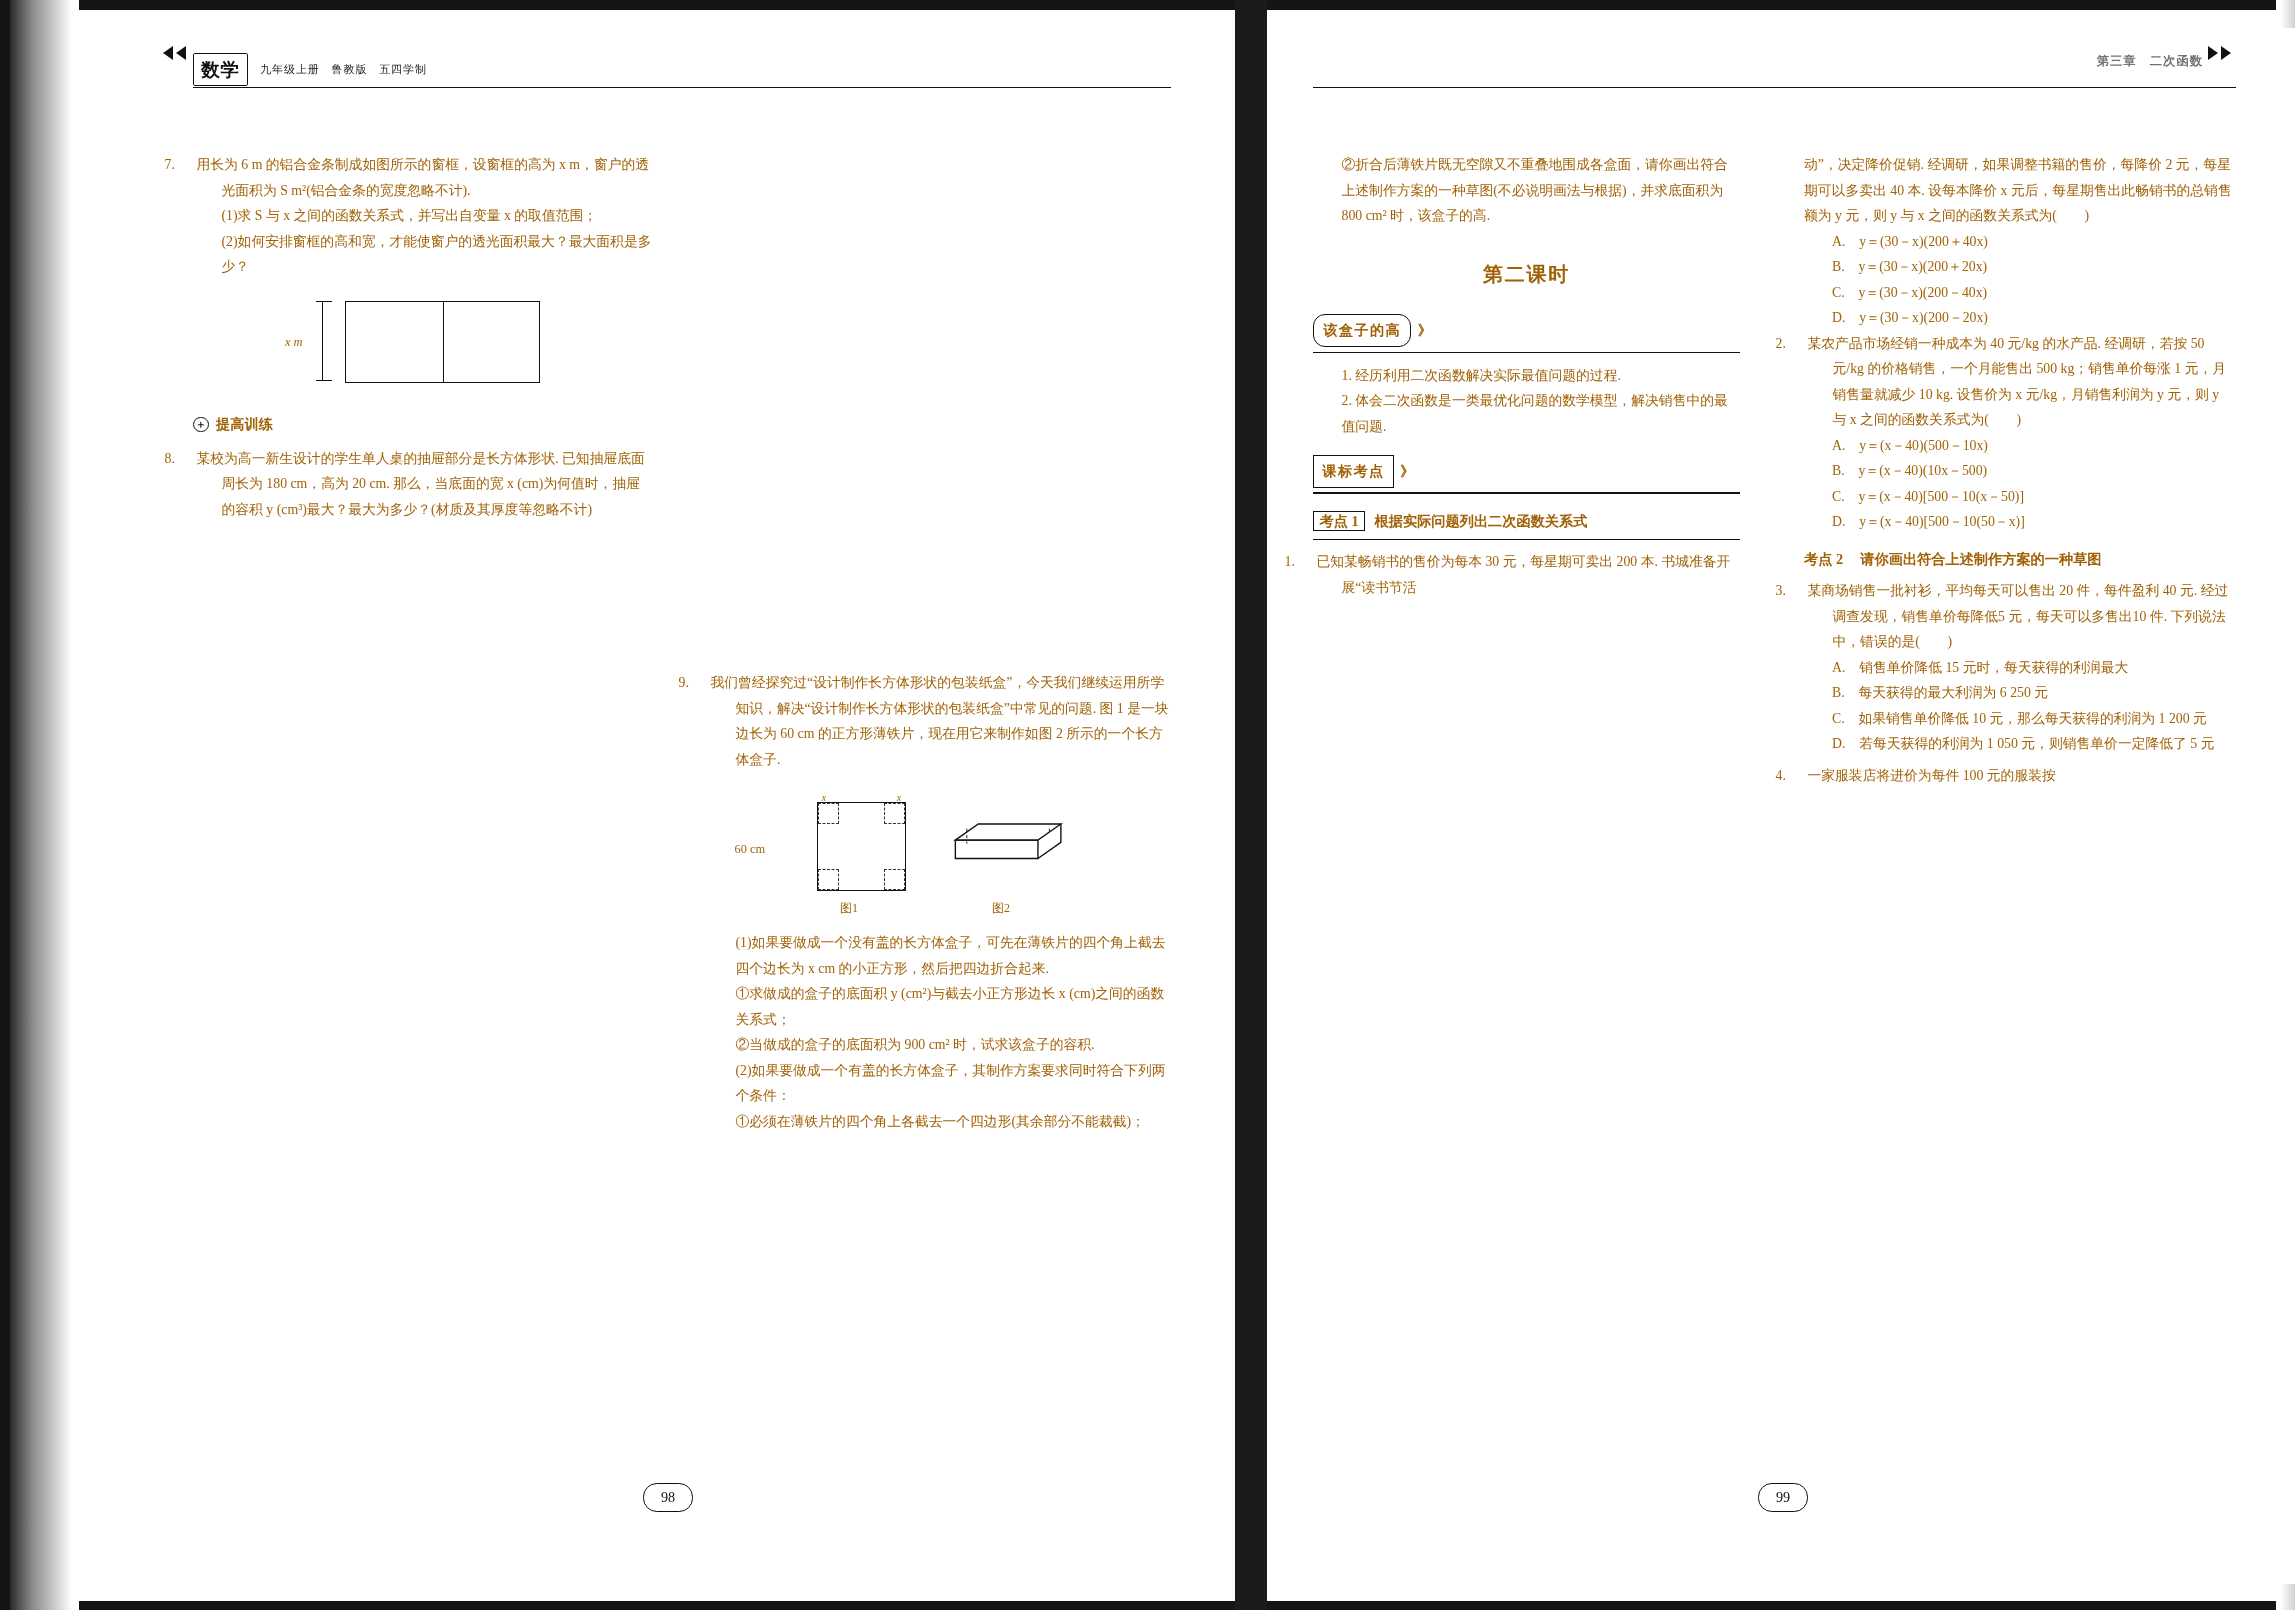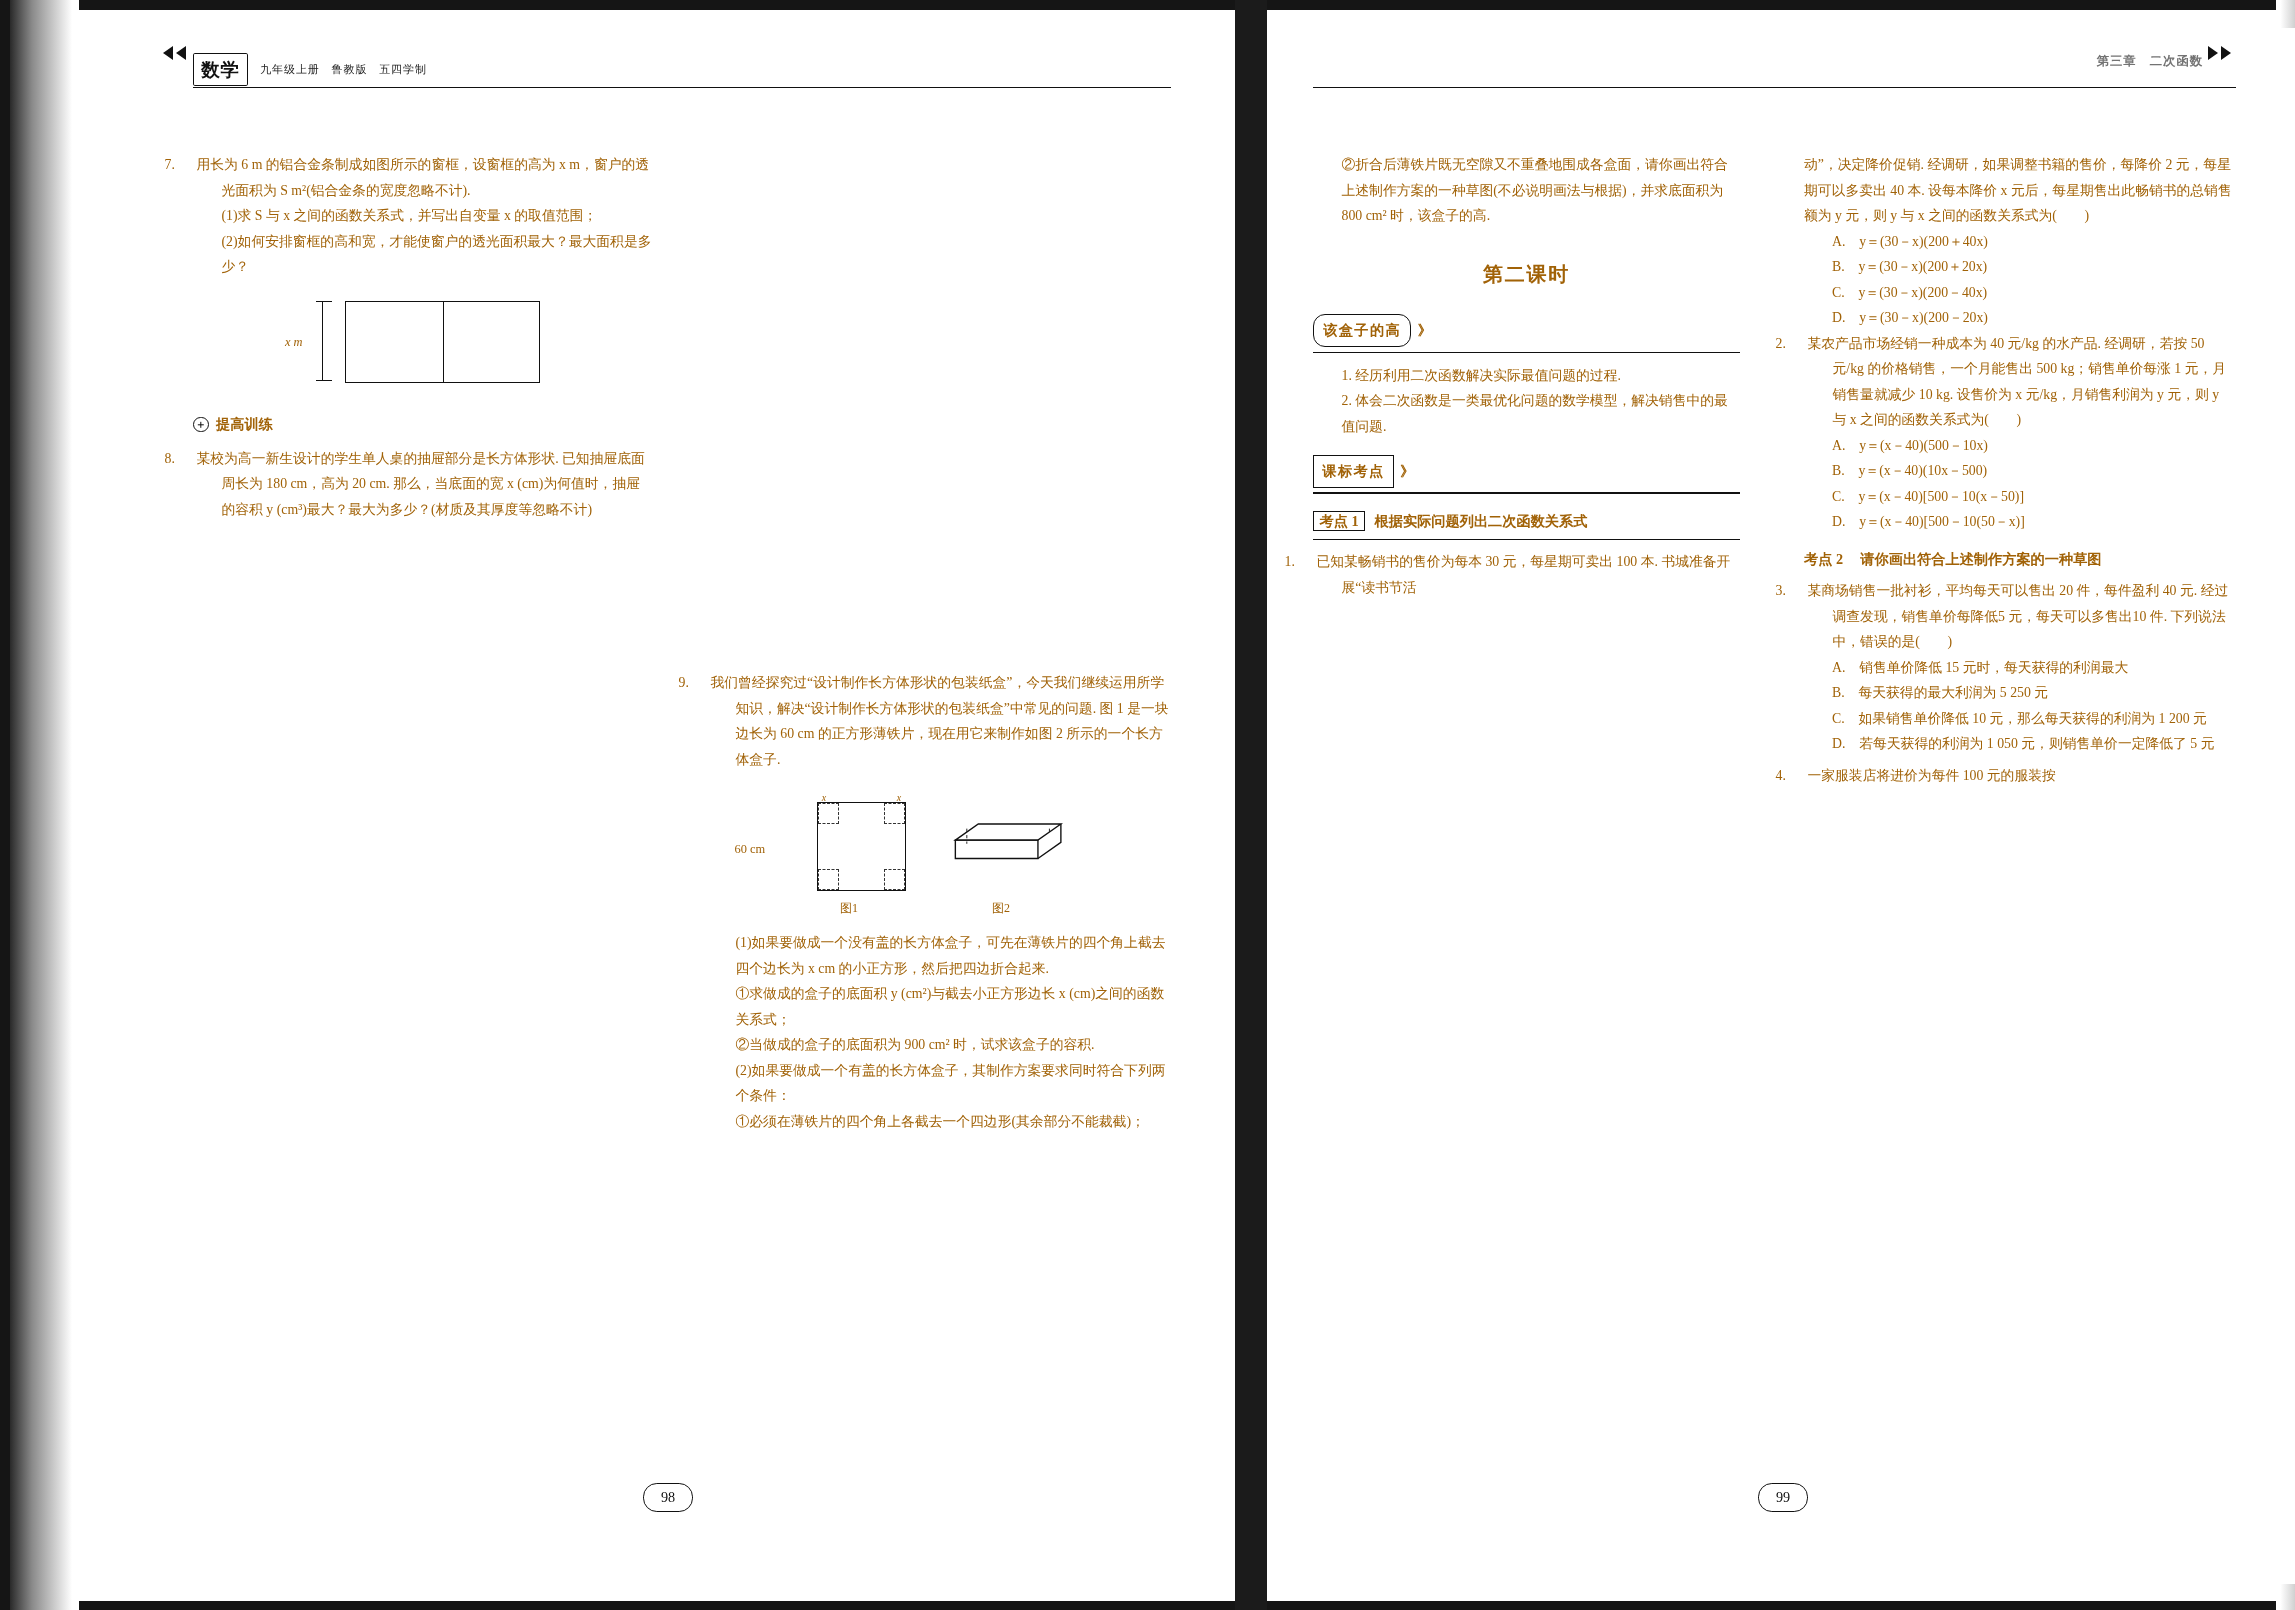--- a/index.html
+++ b/index.html
@@ -218,21 +218,21 @@
     <div class="underline-rule"></div>
 
     <div class="kaodian">
       <span class="boxlab">考点 1</span>
       <span>根据实际问题列出二次函数关系式</span>
     </div>
     <div class="kd-line"></div>
 
     <div class="item">
       <div class="hang"><span class="qnum">1.</span>
-        <span>已知某畅销书的售价为每本 30 元，每星期可卖出 100 本. 书城准备开展“读书节活</span></div>
+        <span>已知某畅销书的售价为每本 30 元，每星期可卖出 200 本. 书城准备开展“读书节活</span></div>
     </div>
   </div>
 
   <div class="col r2">
     <div class="sub" style="padding-left:0;">动”，决定降价促销. 经调研，如果调整书籍的售价，每降价 2 元，每星期可以多卖出 40 本. 设每本降价 x 元后，每星期售出此畅销书的总销售额为 y 元，则 y 与 x 之间的函数关系式为(　　)</div>
     <div class="opt">A.　y＝(30－x)(200＋40x)</div>
     <div class="opt">B.　y＝(30－x)(200＋20x)</div>
     <div class="opt">C.　y＝(30－x)(200－40x)</div>
     <div class="opt">D.　y＝(30－x)(200－20x)</div>
 
@@ -247,21 +247,21 @@
 
     <div class="kaodian-plain">
       <span>考点 2</span>
       <span style="margin-left:13.8px;">请你画出符合上述制作方案的一种草图</span>
     </div>
 
     <div class="item">
       <div class="hang"><span class="qnum">3.</span>
         <span>某商场销售一批衬衫，平均每天可以售出 20 件，每件盈利 40 元. 经过调查发现，销售单价每降低5 元，每天可以多售出10 件. 下列说法中，错误的是(　　)</span></div>
       <div class="opt">A.　销售单价降低 15 元时，每天获得的利润最大</div>
-      <div class="opt">B.　每天获得的最大利润为 5 250 元</div>
+      <div class="opt">B.　每天获得的最大利润为 6 250 元</div>
       <div class="opt">C.　如果销售单价降低 10 元，那么每天获得的利润为 1 200 元</div>
       <div class="opt">D.　若每天获得的利润为 1 050 元，则销售单价一定降低了 5 元</div>
     </div>
 
     <div class="item">
       <div class="hang"><span class="qnum">4.</span>
         <span>一家服装店将进价为每件 100 元的服装按</span></div>
     </div>
   </div>
 

